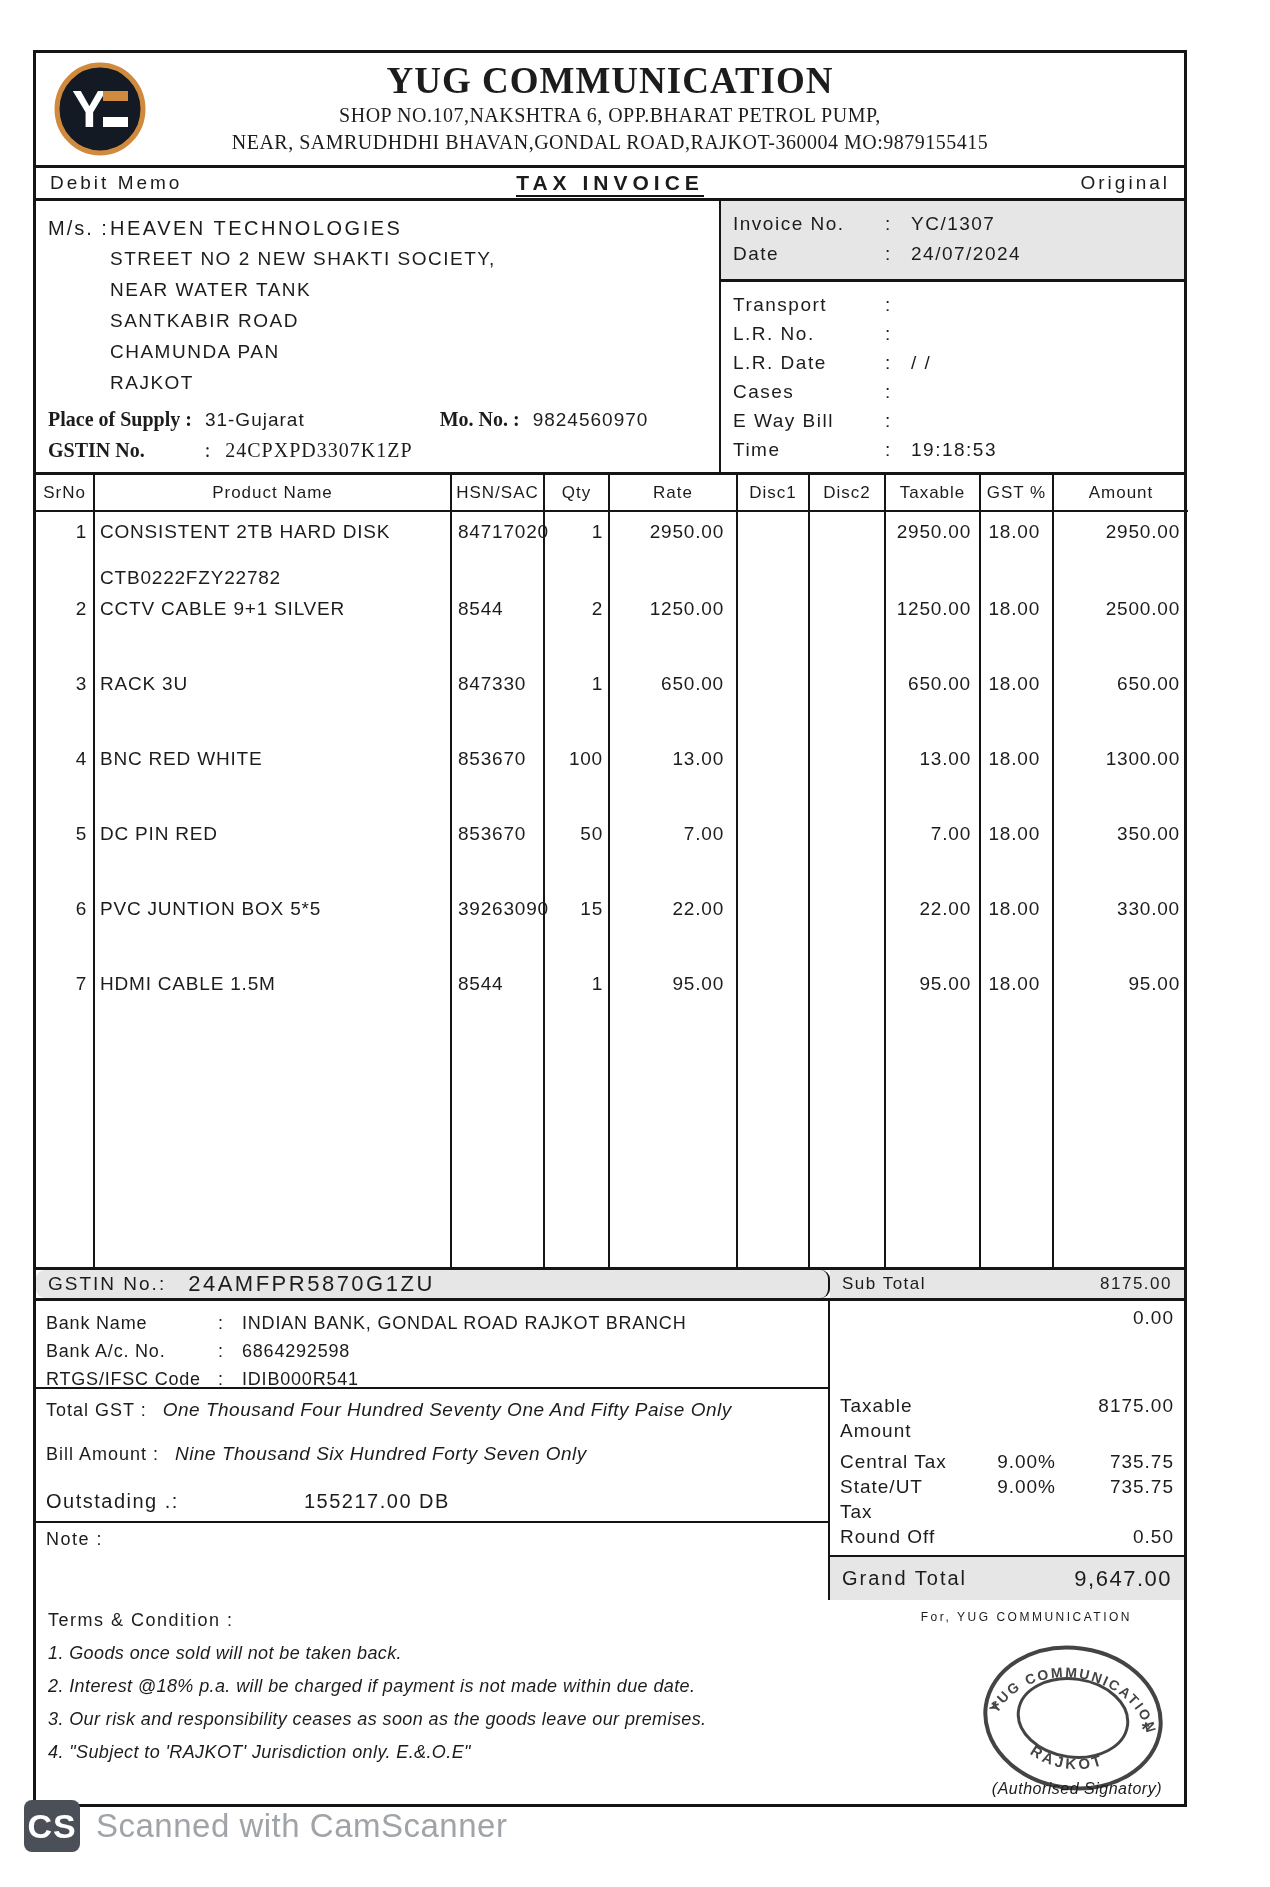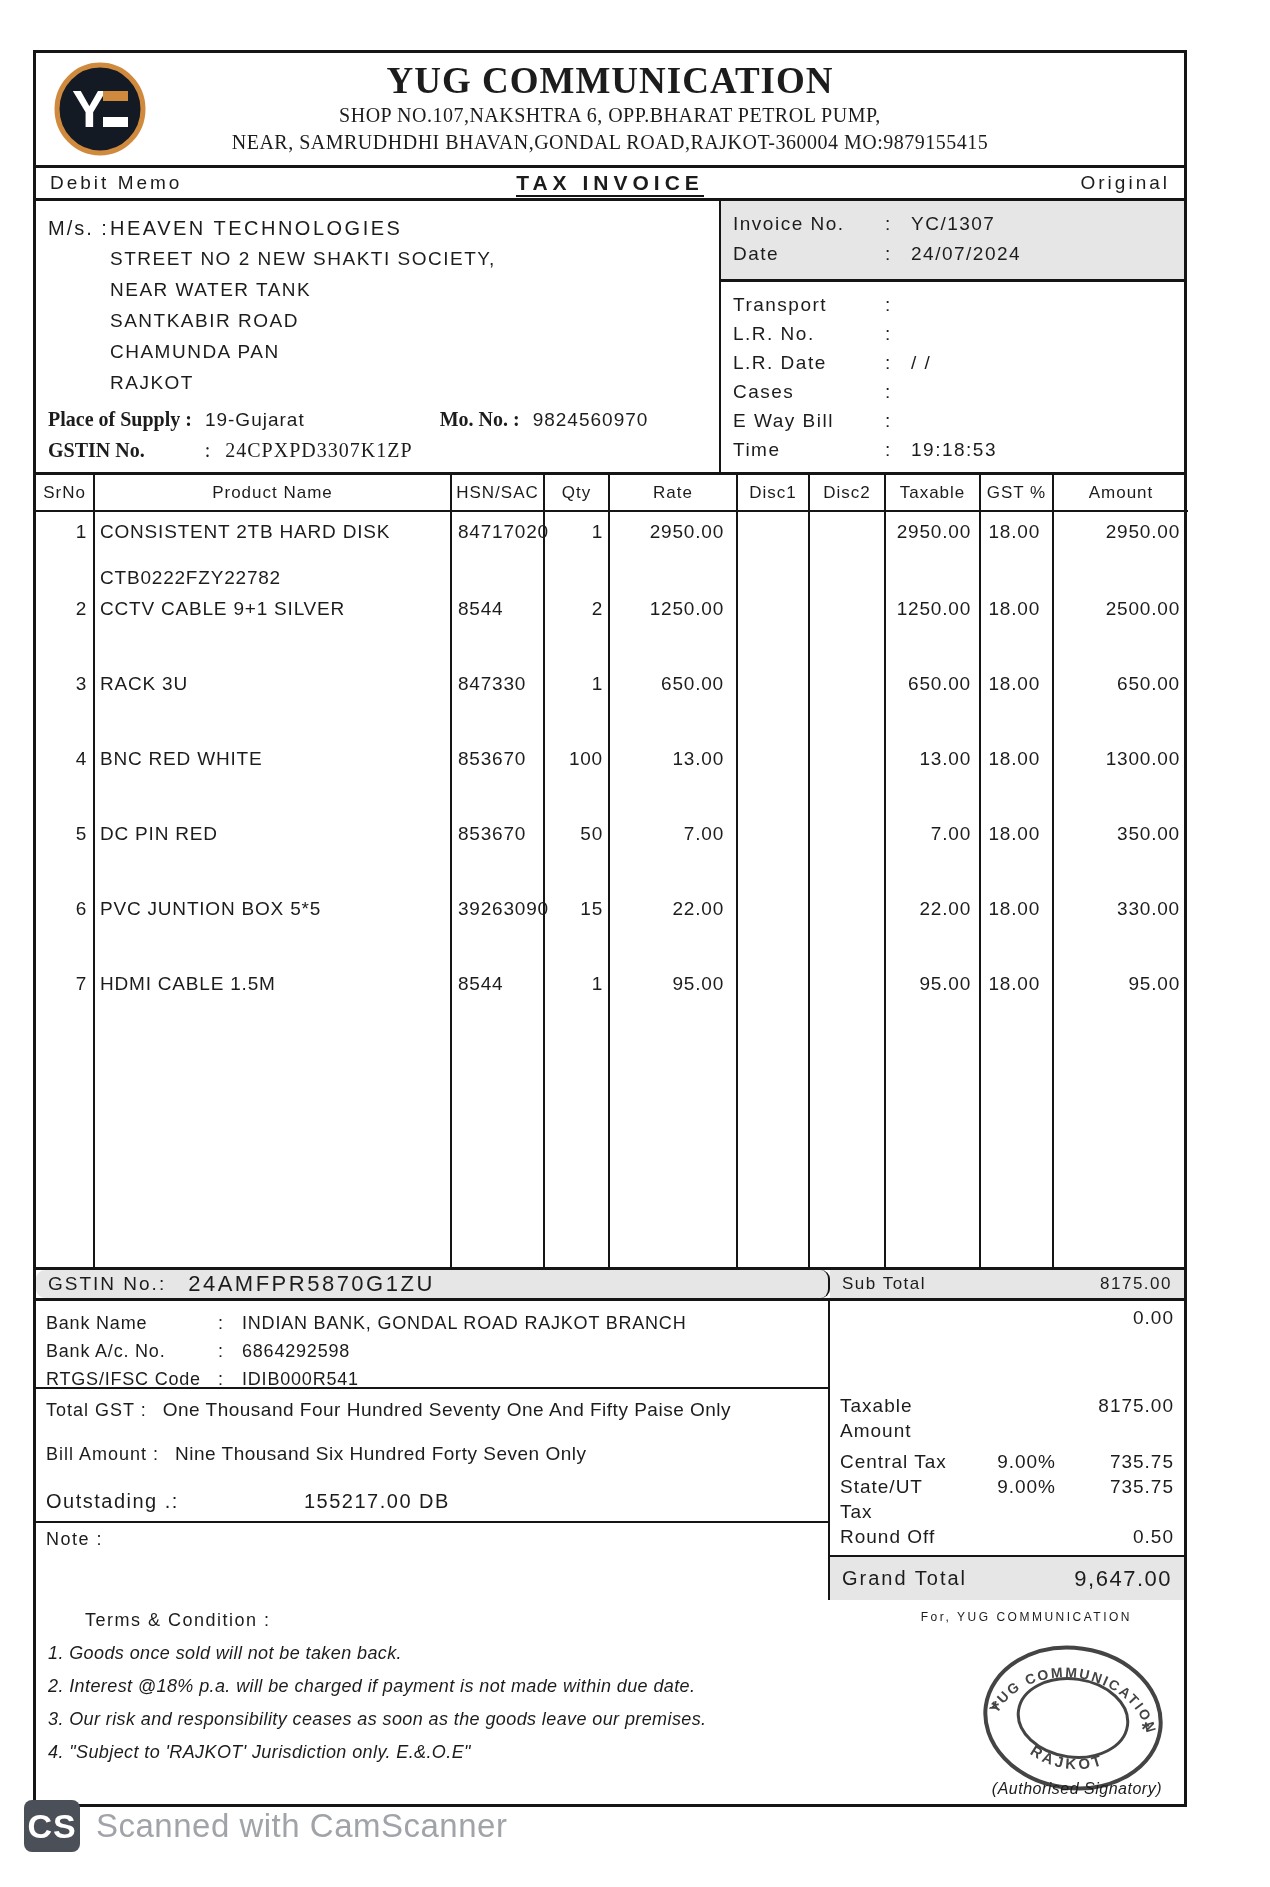--- a/index.html
+++ b/index.html
@@ -80,41 +80,41 @@
   
   .bottom{display:flex;}
   .b-left{flex:0 0 794px;border-right:2px solid #151515;display:flex;flex-direction:column;}
   .bank{padding:8px 10px 4px 10px;border-bottom:2px solid #151515;height:88px;}
   .bank .mrow{line-height:28px;font-size:18px;letter-spacing:.8px;}
   .bank .mlabel{width:172px;}
   .bank .mcolon{width:24px;}
   .words{padding:10px 10px 4px 10px;border-bottom:2px solid #151515;height:134px;position:relative;}
   .w-row{display:flex;align-items:baseline;}
   .w-label{font-size:18px;letter-spacing:1px;white-space:nowrap;}
-  .w-italic{font-size:19px;letter-spacing:.5px;margin-left:16px;}
+  .w-italic{font-style:italic;font-size:19px;letter-spacing:.5px;margin-left:16px;}
   .w-row.bill{margin-top:22px;}
   .out-row{position:absolute;left:10px;bottom:8px;font-size:20px;letter-spacing:1.5px;}
   .out-val{margin-left:118px;}
   .note{height:44px;padding:6px 10px;font-size:18px;letter-spacing:1.5px;}
 
   .b-right{flex:1;display:flex;flex-direction:column;}
   .taxcell{flex:1;padding:6px 10px;display:flex;flex-direction:column;}
   .zero{text-align:right;font-size:19px;letter-spacing:1px;}
   .taxrows{margin-top:64px;}
   .trow{display:flex;line-height:25px;font-size:19px;letter-spacing:1px;}
   .trow .tl{flex:1;}
   .trow .tp{width:100px;text-align:right;}
   .trow .tv{width:118px;text-align:right;}
   .trow.first{margin-bottom:6px;}
   .grand{height:45px;border-top:2px solid #151515;background:var(--panel-gray);display:flex;align-items:center;justify-content:space-between;padding:0 12px;font-size:20px;letter-spacing:2px;}
   .gval{font-size:22px;letter-spacing:1.5px;}
 
   
   .terms{position:relative;height:204px;padding:10px 12px;}
-  .t-title{font-size:18px;letter-spacing:1.5px;margin-bottom:6px;margin-left:37px;}
+  .t-title{font-size:18px;letter-spacing:1.5px;margin-bottom:6px;}
   .t-item{font-style:italic;font-size:18px;letter-spacing:.4px;line-height:33px;}
   .for-line{position:absolute;right:52px;top:10px;font-size:12px;letter-spacing:2.5px;}
   .stamp{position:absolute;right:16px;top:38px;transform:rotate(8deg);opacity:.88;}
   .stamp-ink{stroke:#2b2b2b;fill:none;}
   .stamp text{fill:#2b2b2b;stroke:none;font-weight:bold;font-family:"Liberation Sans",sans-serif;}
   .auth{position:absolute;right:22px;bottom:6px;font-style:italic;font-size:16px;letter-spacing:.5px;}
 
   
   .footer{position:absolute;left:24px;top:1800px;display:flex;align-items:center;gap:16px;}
   .cs-badge{width:56px;height:52px;background:#4b4f57;border-radius:8px;color:#fff;font-size:34px;font-weight:bold;display:flex;align-items:center;justify-content:center;letter-spacing:1px;}
@@ -152,21 +152,21 @@
           <span class="ms-label">M/s. :</span>
           <span class="buyer-name">HEAVEN TECHNOLOGIES</span>
         </div>
         <div class="baddr">STREET NO 2 NEW SHAKTI SOCIETY,</div>
         <div class="baddr">NEAR WATER TANK</div>
         <div class="baddr">SANTKABIR ROAD</div>
         <div class="baddr">CHAMUNDA PAN</div>
         <div class="baddr">RAJKOT</div>
         <div class="pos-row">
           <span class="serif-label">Place of Supply :</span>
-          <span class="pos-val">19-Gujarat</span>
+          <span class="pos-val">31-Gujarat</span>
           <span class="serif-label mo-label">Mo. No. :</span>
           <span class="pos-val">9824560970</span>
         </div>
         <div class="gst-row">
           <span class="serif-label">GSTIN No.</span>
           <span class="gst-colon">:</span>
           <span class="gst-val">24CPXPD3307K1ZP</span>
         </div>
       </div>
       <div class="meta">

